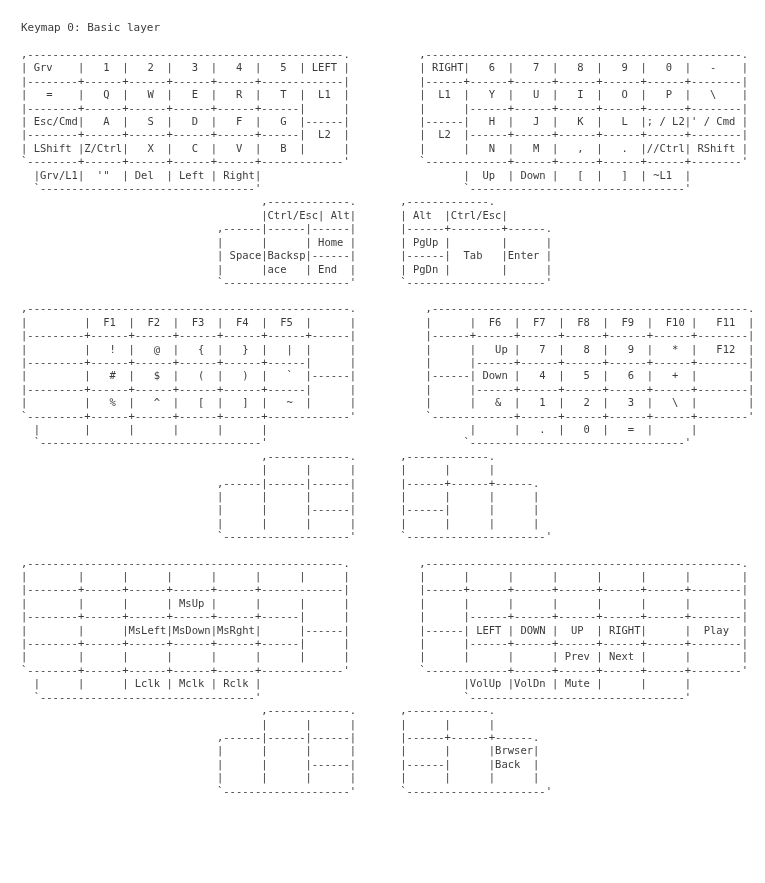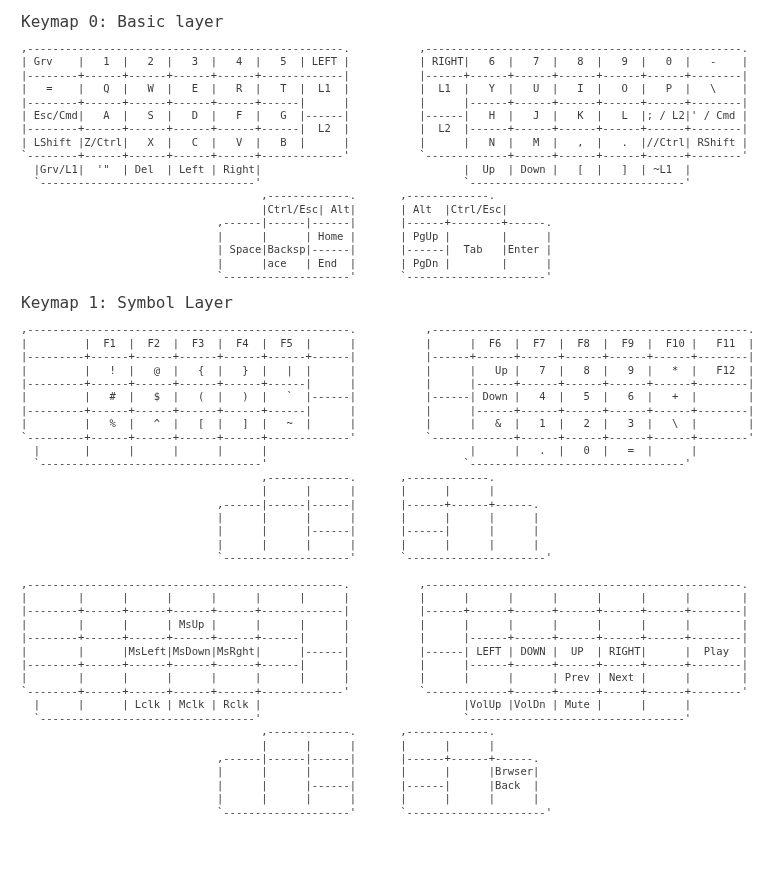--- a/index.html
+++ b/index.html
@@ -7,23 +7,23 @@
   body {
     width: 765px;
     height: 883px;
     overflow: hidden;
     font-family: "DejaVu Sans Mono", "Liberation Mono", monospace;
     color: #3c3c3c;
   }
   .page { padding: 15px 0 0 21px; }
   .keymap-section { margin: 0 0 13px 0; }
   .keymap-title {
-    font-size: 16px;
+    font-size: 11px;
     line-height: 13px;
-    margin: 0 0 14px 0;
+    margin: 6px 0 14px 0;
     white-space: pre;
   }
   .keymap-ascii {
     font-family: "DejaVu Sans Mono", "Liberation Mono", monospace;
     font-size: 10.5px;
     line-height: 13.4px;
     white-space: pre;
     margin: 0;
   }
 </style>
@@ -48,21 +48,20 @@
                                       ,-------------.       ,-------------.
                                       |Ctrl/Esc| Alt|       | Alt  |Ctrl/Esc|
                                ,------|------|------|       |------+--------+------.
                                |      |      | Home |       | PgUp |        |      |
                                | Space|Backsp|------|       |------|  Tab   |Enter |
                                |      |ace   | End  |       | PgDn |        |      |
                                `--------------------'       `----------------------'</pre>
   </section>
 
   <section class="keymap-section">
-    <div class="keymap-title">Keymap 1: Symbol Layer</div>
     <pre class="keymap-ascii">,---------------------------------------------------.           ,--------------------------------------------------.
 |         |  F1  |  F2  |  F3  |  F4  |  F5  |      |           |      |  F6  |  F7  |  F8  |  F9  |  F10 |   F11  |
 |---------+------+------+------+------+------+------|           |------+------+------+------+------+------+--------|
 |         |   !  |   @  |   {  |   }  |   |  |      |           |      |   Up |   7  |   8  |   9  |   *  |   F12  |
 |---------+------+------+------+------+------|      |           |      |------+------+------+------+------+--------|
 |         |   #  |   $  |   (  |   )  |   `  |------|           |------| Down |   4  |   5  |   6  |   +  |        |
 |---------+------+------+------+------+------|      |           |      |------+------+------+------+------+--------|
 |         |   %  |   ^  |   [  |   ]  |   ~  |      |           |      |   &amp;  |   1  |   2  |   3  |   \  |        |
 `---------+------+------+------+------+-------------'           `-------------+------+------+------+------+--------'
   |       |      |      |      |      |                                |      |   .  |   0  |   =  |      |

